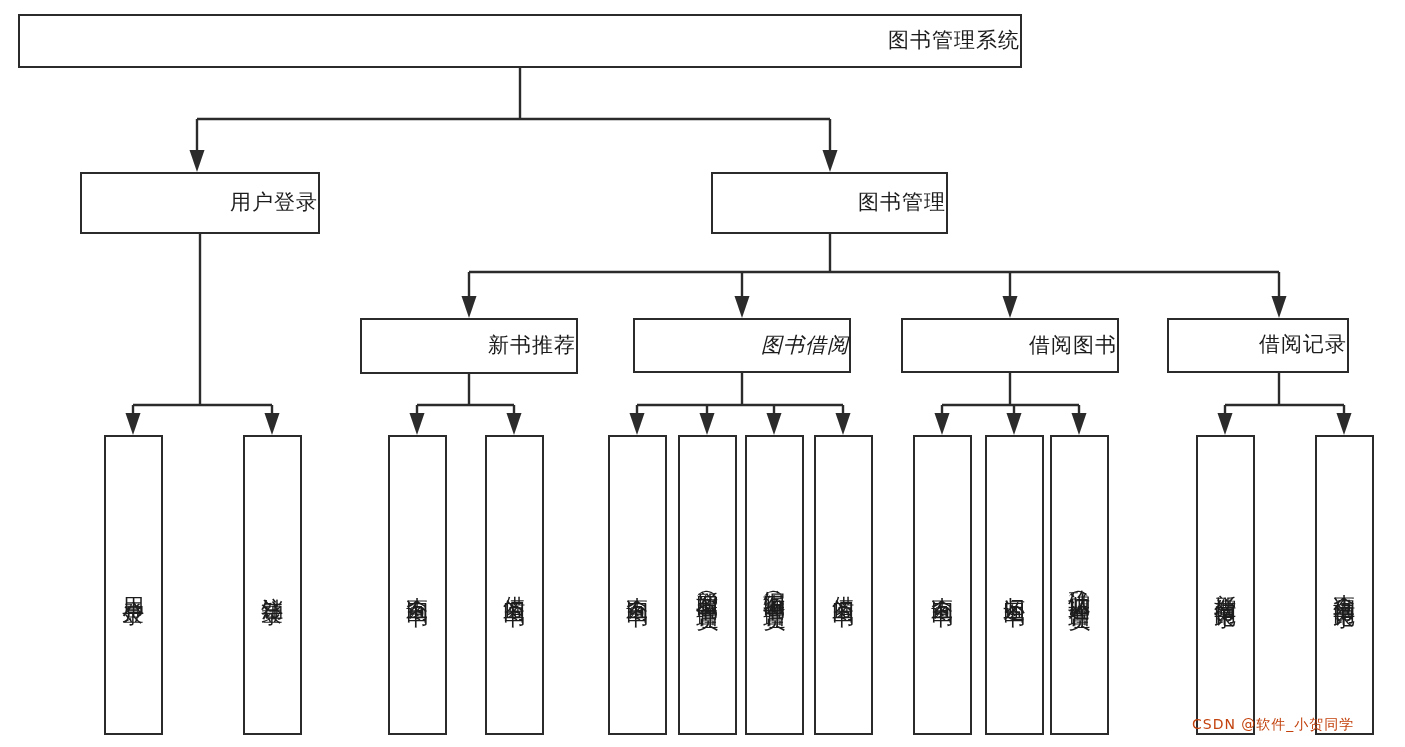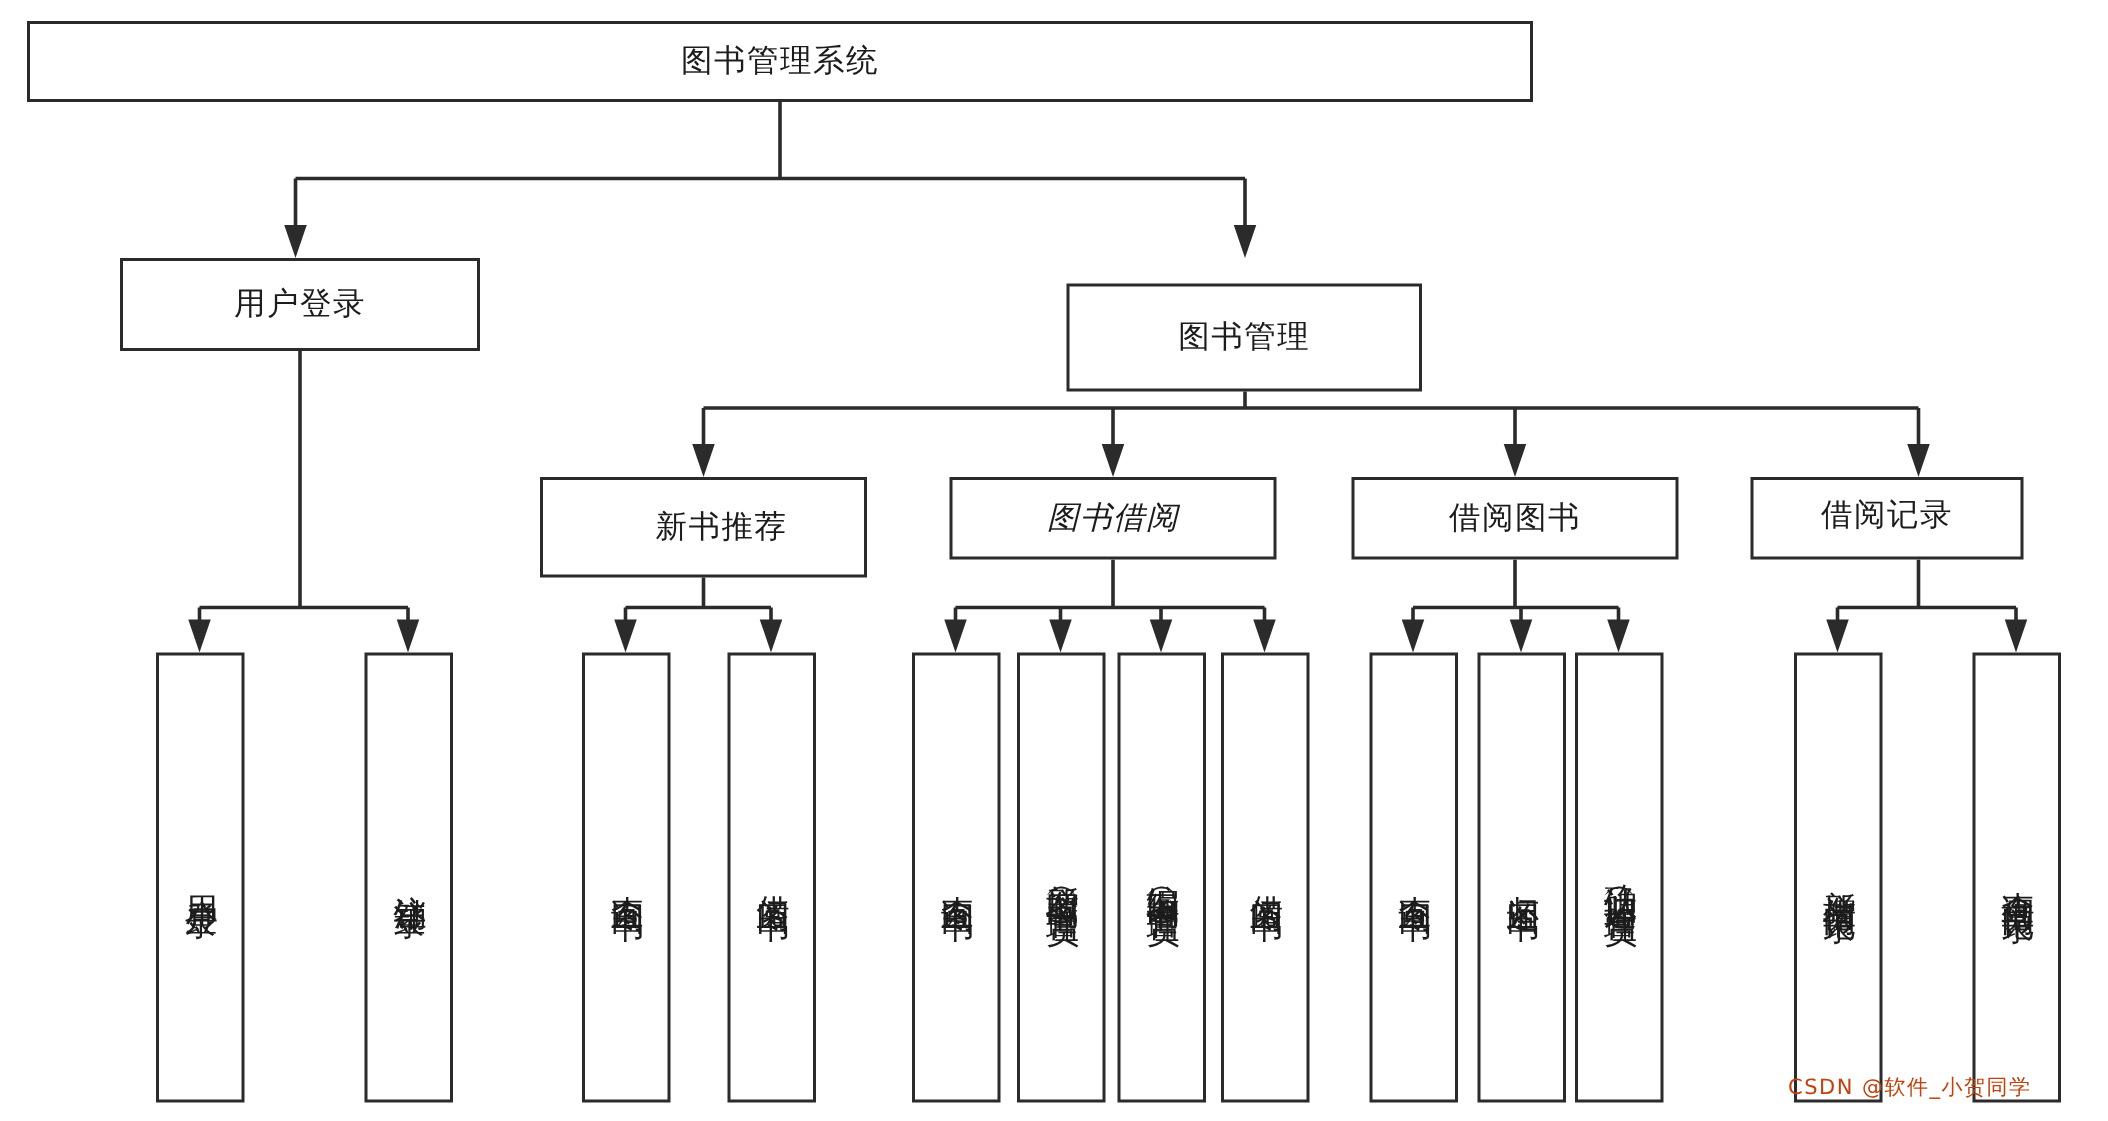--- a/index.html
+++ b/index.html
@@ -34,20 +34,21 @@
     display: flex;
     align-items: center;
     justify-content: center;
     color: #1c1c1c;
   }
   .node.horiz {
     font-size: 21px;
     letter-spacing: 1px;
     line-height: 1.2;
     white-space: nowrap;
+    justify-content: flex-end;
   }
   .node.vert {
     writing-mode: vertical-rl;
     text-orientation: upright;
     font-size: 22px;
     line-height: 1.35;
     letter-spacing: 3px;
     padding: 6px 0;
   }
   .node.vert .nlabel {
@@ -160,24 +161,24 @@
         <polygon points="1336.5,413 1351.5,413 1344,435" fill="#2b2b2b"></polygon>
       </g>
     </svg>
   <div id="nodes-layer">
       <div class="node horiz" style="left: 18px; top: 14px; width: 1004px; height: 54px;">
         <span class="nlabel">图书管理系统</span>
       </div>
       <div class="node horiz" style="left: 80px; top: 172px; width: 240px; height: 62px;">
         <span class="nlabel">用户登录</span>
       </div>
-      <div class="node horiz" style="left: 711px; top: 189px; width: 237px; height: 72px;">
+      <div class="node horiz" style="left: 711px; top: 172px; width: 237px; height: 62px;">
         <span class="nlabel">图书管理</span>
       </div>
-      <div class="node horiz" style="left: 360px; top: 318px; width: 218px; height: 67px; padding-left: 24px;">
+      <div class="node horiz" style="left: 360px; top: 318px; width: 218px; height: 56px; padding-left: 24px;">
         <span class="nlabel">新书推荐</span>
       </div>
       <div class="node horiz" style="left: 633px; top: 318px; width: 218px; height: 55px; font-style: italic;">
         <span class="nlabel">图书借阅</span>
       </div>
       <div class="node horiz" style="left: 901px; top: 318px; width: 218px; height: 55px;">
         <span class="nlabel">借阅图书</span>
       </div>
       <div class="node horiz" style="left: 1167px; top: 318px; width: 182px; height: 55px; font-family: Liberation Mono, monospace;">
         <span class="nlabel">借阅记录</span>

